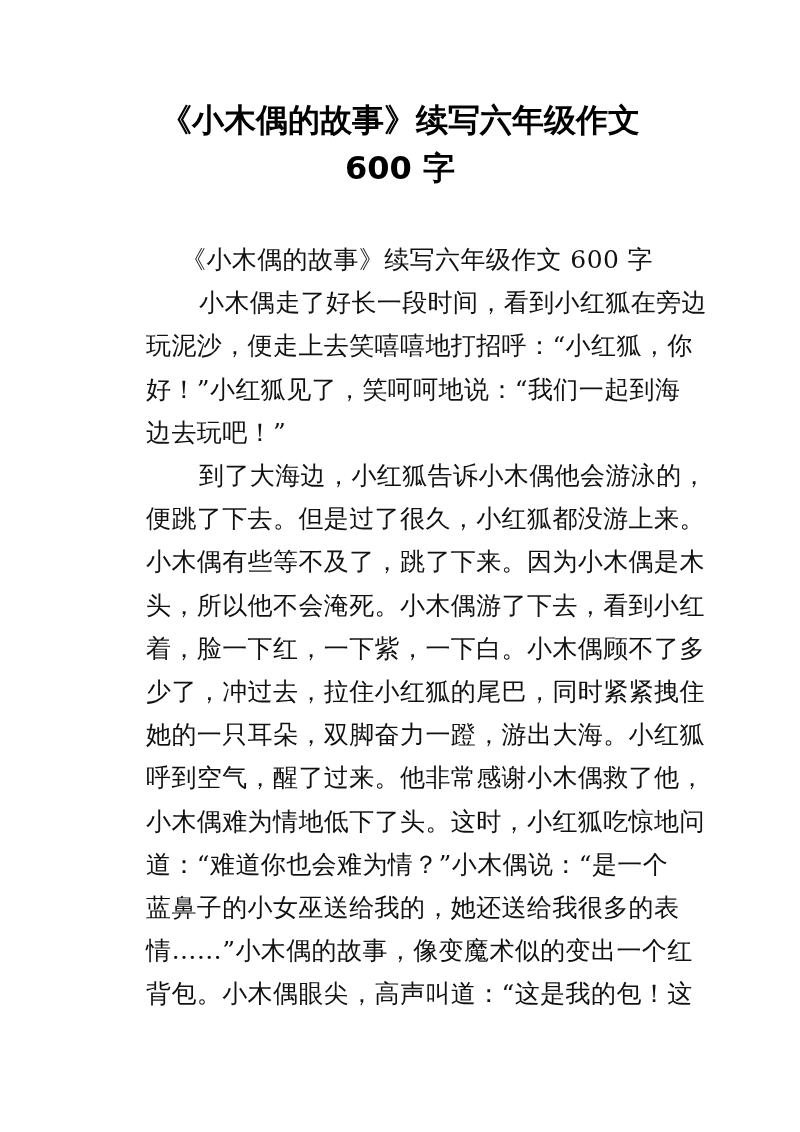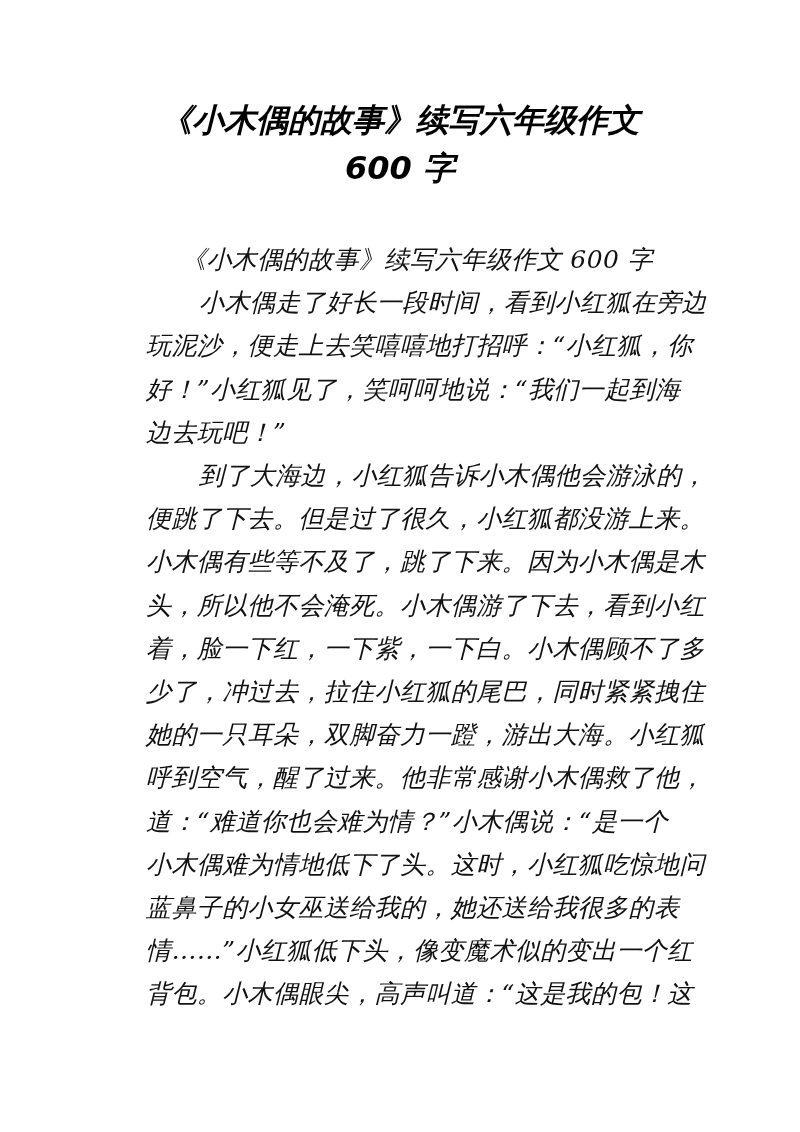--- a/index.html
+++ b/index.html
@@ -1,21 +1,21 @@
 <!DOCTYPE html>
 <html><head>
   <meta charset="utf-8">
   <style>
     html, body { margin: 0; padding: 0; background: #ffffff; }
     body {
       width: 800px; height: 1132px; overflow: hidden; position: relative;
       font-family: "DejaVu Serif", "Liberation Serif", serif;
       color: #111111;
     }
-    .page { position: absolute; left: 0; top: 0; width: 800px; height: 1132px; font-style: italic; }
+    .page { position: absolute; left: 0; top: 0; width: 800px; height: 1132px; }
     .title {
       position: absolute; left: 0; top: 96px; width: 800px;
       text-align: center;
       font-family: "DejaVu Sans", "Liberation Sans", sans-serif;
       font-weight: bold; font-size: 32px; line-height: 48px; color: #000;
     }
     .title .line { display: block; }
     .body {
       position: absolute; left: 146px; top: 238px; width: 540px;
       font-size: 25px; line-height: 43.2px; letter-spacing: 0.4px;
@@ -45,20 +45,20 @@
 
     <div>
       <span class="line indent">到了大海边，小红狐告诉小木偶他会游泳的，</span>
       <span class="line">便跳了下去。但是过了很久，小红狐都没游上来。</span>
       <span class="line">小木偶有些等不及了，跳了下来。因为小木偶是木</span>
       <span class="line">头，所以他不会淹死。小木偶游了下去，看到小红</span>
       <span class="line">着，脸一下红，一下紫，一下白。小木偶顾不了多</span>
       <span class="line">少了，冲过去，拉住小红狐的尾巴，同时紧紧拽住</span>
       <span class="line">她的一只耳朵，双脚奋力一蹬，游出大海。小红狐</span>
       <span class="line">呼到空气，醒了过来。他非常感谢小木偶救了他，</span>
+      <span class="line">小木偶难为情地低下了头。这时，小红狐吃惊地问</span>
       <span class="line">道：“难道你也会难为情？”小木偶说：“是一个</span>
-      <span class="line">小木偶难为情地低下了头。这时，小红狐吃惊地问</span>
       <span class="line">蓝鼻子的小女巫送给我的，她还送给我很多的表</span>
-      <span class="line">情……”小红狐低下头，像变魔术似的变出一个红</span>
+      <span class="line">情……”小木偶的故事，像变魔术似的变出一个红</span>
       <span class="line">背包。小木偶眼尖，高声叫道：“这是我的包！这</span>
     </div>
   </div>
 </div>
 
 </body></html>

